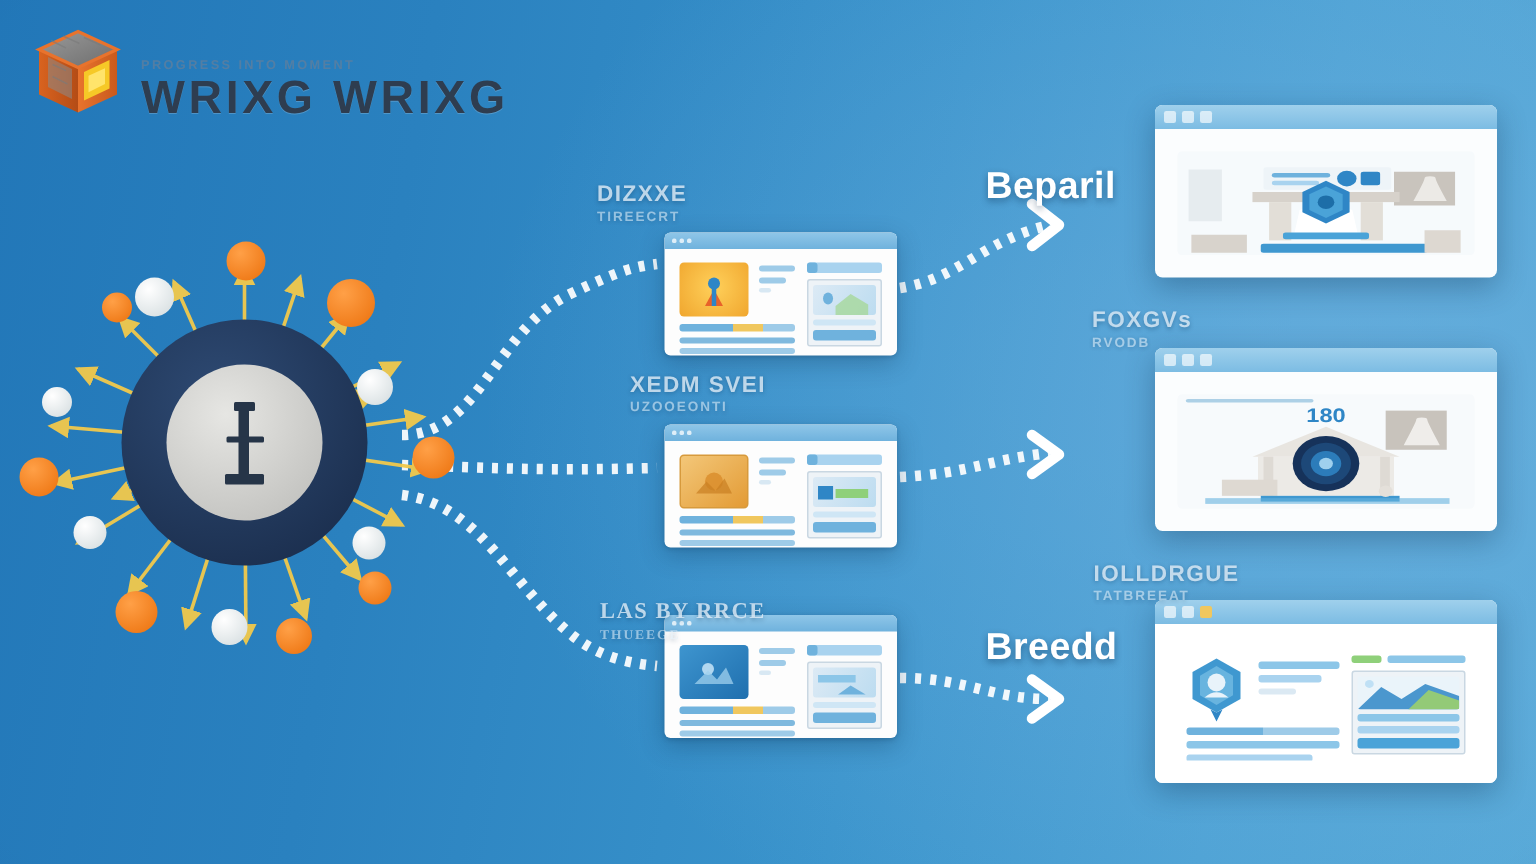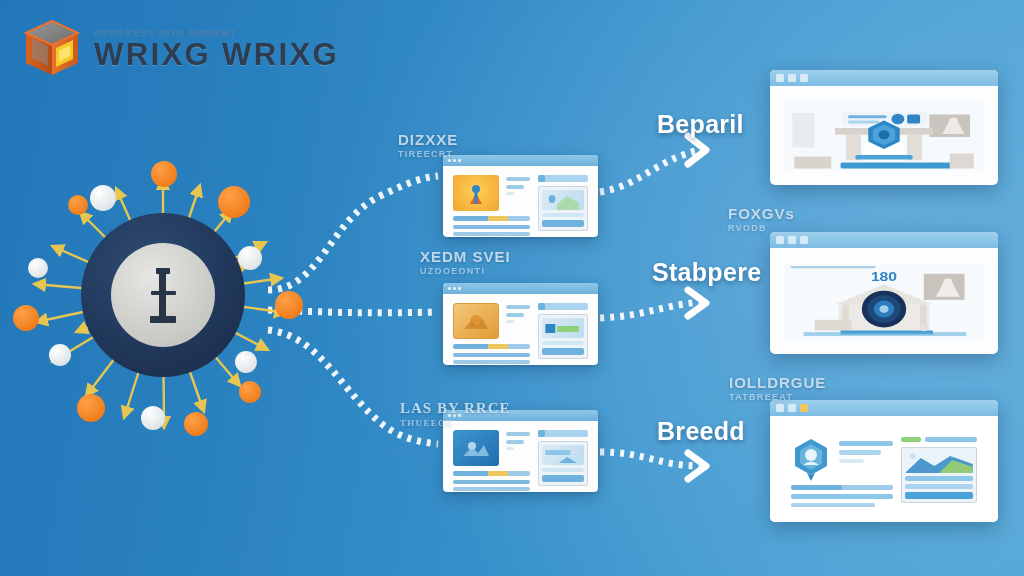--- a/index.html
+++ b/index.html
@@ -16,21 +16,21 @@
       linear-gradient(100deg, #2277b8 0%, #2a81bf 26%, #3a94cc 58%, #4aa1d4 80%, #54a8d7 100%);
     overflow: hidden;
   }
   
   #stage::after{
     content:"";position:absolute;inset:0;pointer-events:none;
     background: radial-gradient(ellipse 1200px 760px at 50% 50%, rgba(0,0,0,0) 55%, rgba(10,50,85,0.20) 100%);
   }
 
   
-  #logo { position:absolute; left:22px; top:18px; display:flex; align-items:center; gap:12px; z-index:6;}
+  #logo { position:absolute; left:22px; top:18px; display:flex; align-items:flex-end; gap:12px; z-index:6;}
   .cube-wrap { width:60px; height:62px; position:relative; }
   .logo-text { display:flex; flex-direction:column; justify-content:center; }
   .logo-tagline {
     font-size:8.5px; letter-spacing:1.6px; color:#5b7fa0;
     font-weight:700; opacity:.85; margin-bottom:1px; white-space:nowrap;
     filter: blur(.45px);
   }
   .logo-name {
     font-size:31px; font-weight:700; letter-spacing:2.4px;
     color:#2e3d50; line-height:1; white-space:nowrap;
@@ -236,21 +236,21 @@
       <path d="M600,452 C645,452 660,466 700,466"></path>
     </g>
 
     <g fill="none" stroke="#ffffff" stroke-width="7" stroke-linecap="round" stroke-linejoin="round">
       <path d="M688,136 L706,150 L688,164"></path>
       <path d="M688,290 L706,303 L688,316"></path>
       <path d="M688,453 L706,466 L688,479"></path>
     </g>
   </svg>
 
-  <div class="garble" style="left:398px; top:131px;">
+  <div class="garble" style="left:398px; top:121px;">
     <span class="g1">DIZXXE</span>
     <span class="g2">TIREECRT</span>
   </div>
   <div class="card" style="left:443px; top:155px; width:155px; height:82px;">
     <div class="card-bar">
       <span class="dot"></span>
       <span class="dot"></span>
       <span class="dot"></span>
     </div>
     <div class="card-body">
@@ -388,21 +388,20 @@
             </svg>
           </div>
           <div class="ln pale"></div>
           <div class="btn-pill"></div>
         </div>
       </div>
     </div>
   </div>
 
   <div class="big-label" style="left:657px; top:110px;">Beparil</div>
-  <div class="big-label" style="left:652px; top:258px;">Stabpere</div>
   <div class="big-label" style="left:657px; top:417px;">Breedd</div>
 
   <div class="garble" style="left:728px; top:205px;">
     <span class="g1">FOXGVs</span>
     <span class="g2">RVODB</span>
   </div>
   <div class="garble" style="left:710px; top:374px;margin-left:19px;">
     <span class="g1">IOLLDRGUE</span>
     <span class="g2">TATBREEAT</span>
   </div>

